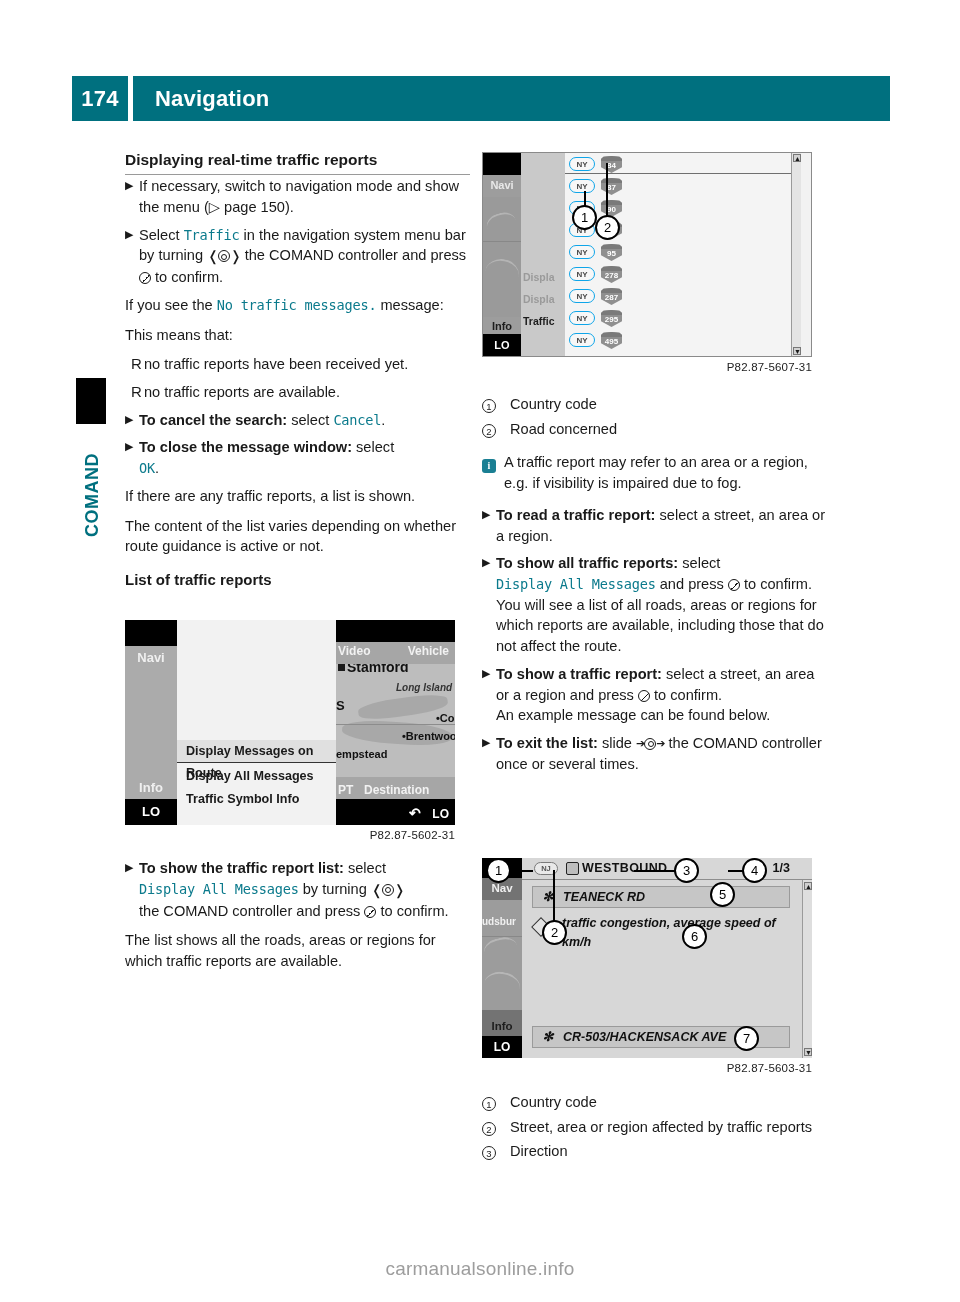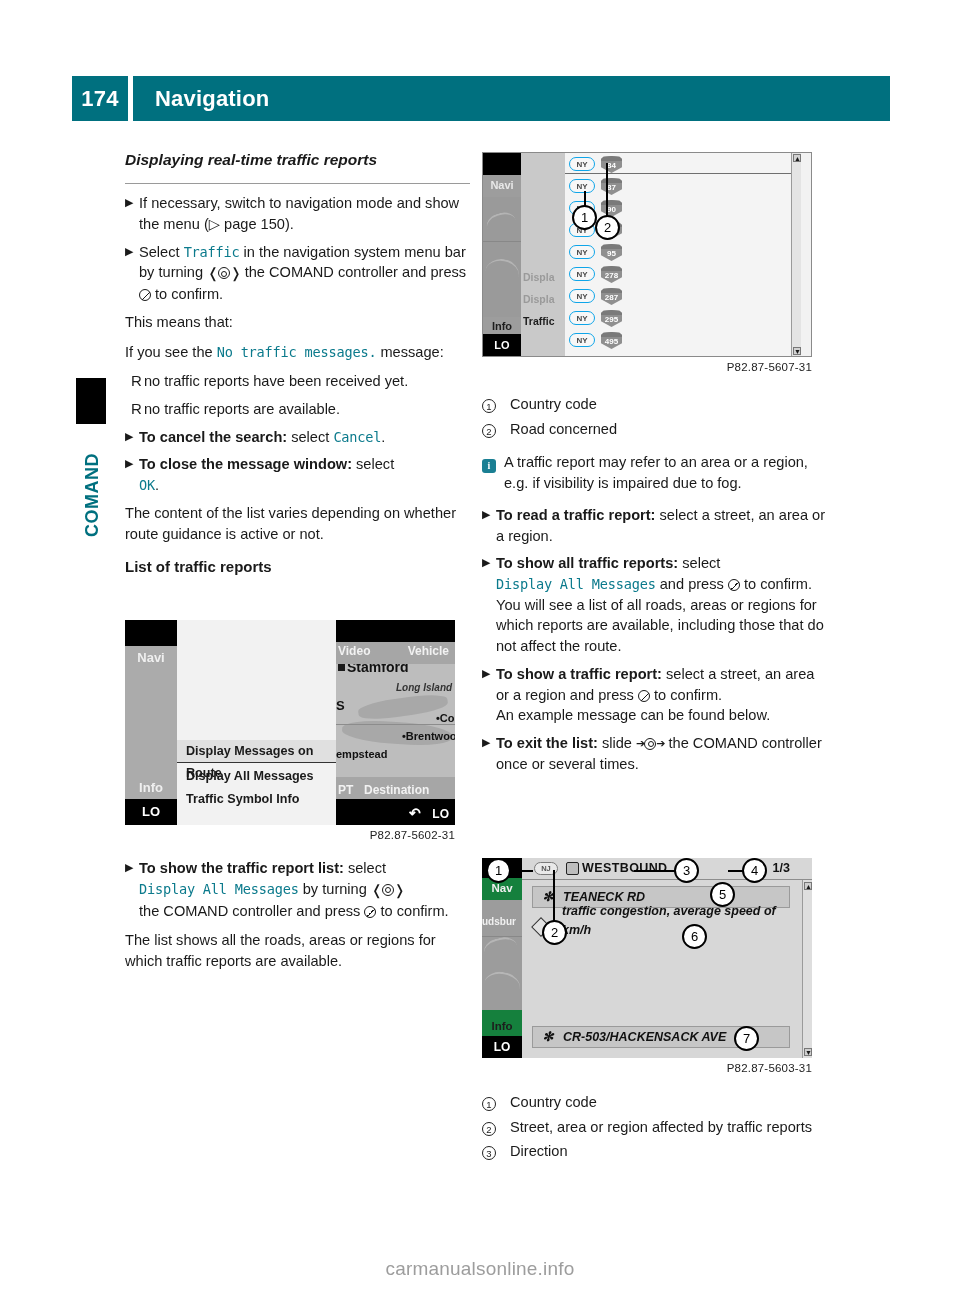--- a/index.html
+++ b/index.html
@@ -36,21 +36,21 @@
 
   
   .col { position:absolute; width:345px; }
   .col-left  { left:125px; top:150px; }
   .col-right { left:482px; top:150px; }
 
   h2.sec {
     font-size:15.5px; font-weight:bold; margin:0 0 6px 0; padding:0;
     line-height:1.3;
   }
-  h2.sec.ruled { border-bottom:1.5px solid #9a9a9a; padding-bottom:13px; margin-bottom:9px;font-style:italic; }
+  h2.sec.ruled { border-bottom:1.5px solid #9a9a9a; padding-bottom:4px; margin-bottom:1px; }
   h2.sub { font-size:15px; font-weight:bold; margin:14px 0 8px 0; }
 
   p.body { font-size:14.6px; line-height:1.42; margin:0 0 9px 0; }
 
   .step { display:flex; margin:0 0 7px 0; font-size:14.6px; line-height:1.42; }
   .step .tri { width:14px; flex:0 0 14px; padding-top:1px; font-size:11px; line-height:1.6; }
   .step .txt { flex:1; }
   .step b { font-weight:bold; }
 
   .bullet { display:flex; margin:0 0 7px 0; font-size:14.6px; line-height:1.42; padding-left:6px; }
@@ -154,21 +154,21 @@
   #fig2 .mapblack-t { position:absolute; left:0; top:0; width:100%; height:22px; background:#000; }
   #fig2 .mapblack-b { position:absolute; left:0; bottom:0; width:100%; height:26px; background:#000; }
   #fig2 .menu { position:absolute; left:52px; top:0; width:159px; height:100%; background:#f2f2f2; }
   #fig2 .mi { position:absolute; left:0; width:159px; font-size:12.6px; font-weight:bold;
               color:#1a1a1a; padding-left:9px; }
   #fig2 .mi.sel { background:#e0e0e0; border-bottom:1.6px solid #333; }
 
   
   #fig3 { left:482px; top:858px; width:330px; }
   #fig3 .disp { width:330px; height:200px; background:#cfcfcf; border:none; }
-  #fig3 .lrail { position:absolute; left:0; top:0; width:40px; height:100%; background:#15803d; }
+  #fig3 .lrail { position:absolute; left:0; top:0; width:40px; height:100%; background:#737373; }
   #fig3 .topblack { position:absolute; left:0; top:0; width:40px; height:20px; background:#000; }
   #fig3 .lrail .lk { position:absolute; left:0; width:40px; text-align:center;
                      color:#efefef; font-size:11.5px; font-weight:bold; }
   #fig3 .lrail .lo { position:absolute; left:0; bottom:0; width:40px; height:22px; background:#000;
                      color:#fff; font-size:12px; font-weight:bold; text-align:center; line-height:22px; }
   #fig3 .panel { position:absolute; left:40px; top:0; right:0; bottom:0; background:#d7d7d7; }
   #fig3 .titlebar { position:absolute; left:0; top:0; right:0; height:22px;
                     border-bottom:1.2px solid #8d8d8d; }
   #fig3 .tb-txt { position:absolute; left:60px; top:3px; font-size:12.5px; font-weight:bold;
                   color:#111; letter-spacing:.4px; }
@@ -219,26 +219,26 @@
     </div>
   </div>
 
   <div class="step">
     <div class="tri">▶</div>
     <div class="txt">
       <span>Select </span><span class="mono">Traffic</span><span> in the navigation system menu bar by turning </span><span class="ctl"><span class="brk">❬</span><span class="wheel"></span><span class="brk">❭</span></span><span> the COMAND controller and press </span><span class="press"></span><span> to confirm.</span>
     </div>
   </div>
 
-  <p class="body">This means that:</p>
-
   <p class="body">
     <span>If you see the </span><span class="mono">No traffic messages.</span><span> message:</span>
   </p>
 
+  <p class="body">This means that:</p>
+
   <div class="bullet">
     <div class="dot">R</div>
     <div class="txt">no traffic reports have been received yet.</div>
   </div>
   <div class="bullet">
     <div class="dot">R</div>
     <div class="txt">no traffic reports are available.</div>
   </div>
 
   <div class="step">
@@ -248,20 +248,21 @@
     </div>
   </div>
 
   <div class="step">
     <div class="tri">▶</div>
     <div class="txt">
       <b>To close the message window:</b><span> select </span><br><span class="mono">OK</span><span>.</span>
     </div>
   </div>
 
+  <p class="body">If there are any traffic reports, a list is shown.</p>
   <p class="body">The content of the list varies depending on whether route guidance is active or not.</p>
 
   <h2 class="sub">List of traffic reports</h2>
 </div>
 
 <div class="fig" id="fig2">
   <div class="disp">
 
     <div class="lrail">
       <div class="topblack"></div>
@@ -449,21 +450,21 @@
       <div class="ico-dir" style="left:44px;top:4px;"></div>
       <div class="tb-txt">WESTBOUND</div>
       <div class="tb-page">1/3</div>
 
       <div class="rowbtn" style="top:28px;">
         <span class="ico-flower" style="left:8px;top:3px;">✻</span>
         <span>TEANECK RD</span>
       </div>
 
       <div class="ico-diamond" style="left:12px;top:62px;"></div>
-      <div class="msg" style="top:44px;">
+      <div class="msg" style="top:56px;">
         <span>traffic congestion, average speed of</span><br><span>km/h</span>
       </div>
 
       <div class="rowbtn" style="bottom:10px;">
         <span class="ico-flower" style="left:8px;top:3px;">✻</span>
         <span>CR-503/HACKENSACK AVE</span>
       </div>
 
       <div class="scroll">
         <div class="sc-a" style="top:2px;">▲</div>

